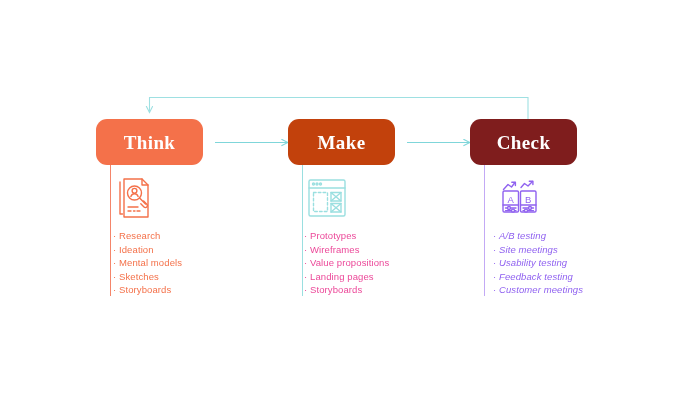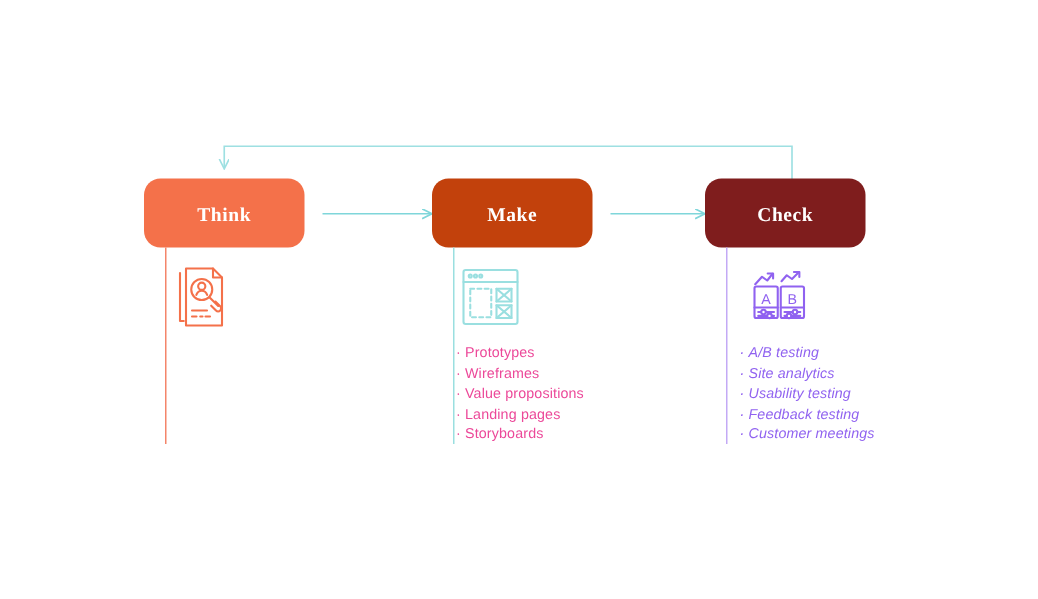--- a/index.html
+++ b/index.html
@@ -47,21 +47,21 @@
     width: 107px;
     height: 46px;
     border-radius: 11px;
     display: flex;
     align-items: center;
     justify-content: center;
     box-sizing: border-box;
   }
   .stage-card-label {
     font-family: "Liberation Serif", "DejaVu Serif", serif;
-    font-size: 13px;
+    font-size: 19px;
     font-weight: 700;
     color: #ffffff;
     letter-spacing: 0.4px;
     line-height: 1;
   }
 
   
   .stage-stem {
     position: absolute;
     top: 165px;
@@ -155,20 +155,27 @@
       <path d="M27.6,24.1 L33.5,30"></path>
       <path d="M31.6,27 L34.8,30.2 A1.9,1.9 0 0 1 32,33 L28.8,29.8"></path>
 
       <path d="M16,33 L26,33"></path>
       <path d="M16,37 L19,37"></path>
       <path d="M21.5,37 L23,37"></path>
       <path d="M25,37 L28,37"></path>
     </svg>
   </div>
 
+  <ul class="stage-list list-think color-think">
+    <li><span class="bullet">·</span><span>Research</span></li>
+    <li><span class="bullet">·</span><span>Ideation</span></li>
+    <li><span class="bullet">·</span><span>Mental models</span></li>
+    <li><span class="bullet">·</span><span>Sketches</span></li>
+    <li><span class="bullet">·</span><span>Storyboards</span></li>
+  </ul>
 
   <div class="stage stage-make">
     <div class="stage-card" style="background:#c2410c;">
       <span class="stage-card-label">Make</span>
     </div>
   </div>
   <div class="stage-stem stem-make"></div>
 
   <div class="stage-icon icon-make">
     <svg width="48" height="48" viewBox="0 0 48 48" fill="none" stroke="#9ADFE0" stroke-width="1.4" stroke-linecap="round" stroke-linejoin="round">
@@ -229,19 +236,19 @@
       <text x="32.2" y="28.6" font-family="Liberation Sans, sans-serif" font-size="9.5" fill="#9062F0" stroke="none" text-anchor="middle">B</text>
       <path d="M27,34 L37.5,34"></path>
       <circle cx="34" cy="34" r="1.5" fill="#ffffff"></circle>
       <path d="M27,36.6 L37.5,36.6"></path>
       <circle cx="30" cy="36.6" r="1.5" fill="#ffffff"></circle>
     </svg>
   </div>
 
   <ul class="stage-list list-check color-check">
     <li><span class="bullet">·</span><span>A/B testing</span></li>
-    <li><span class="bullet">·</span><span>Site analytics</span></li>
+    <li><span class="bullet">·</span><span>Site meetings</span></li>
     <li><span class="bullet">·</span><span>Usability testing</span></li>
     <li><span class="bullet">·</span><span>Feedback testing</span></li>
     <li><span class="bullet">·</span><span>Customer meetings</span></li>
   </ul>
 
 </div>
 
 </body></html>

